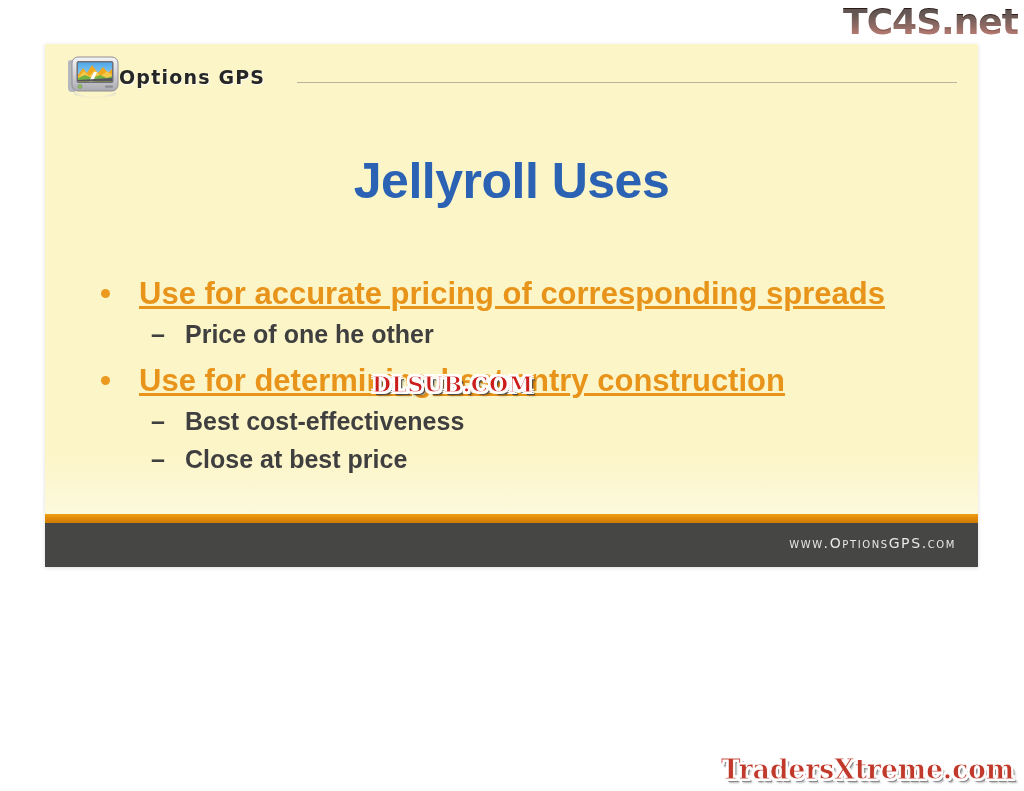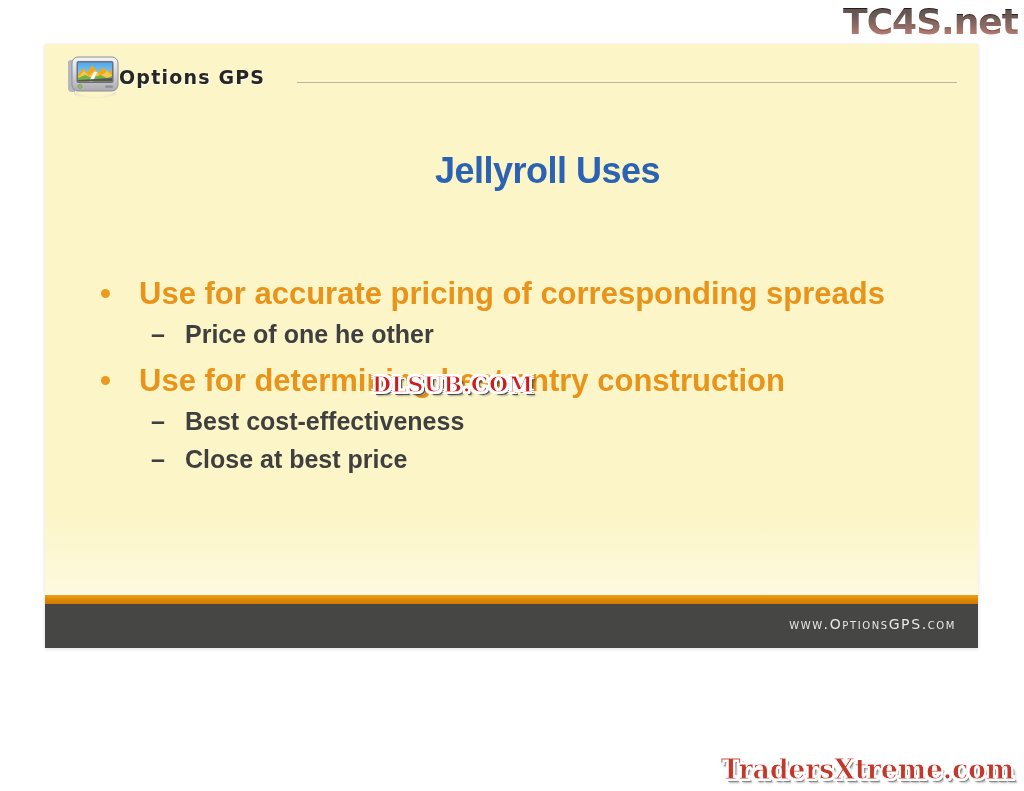--- a/index.html
+++ b/index.html
@@ -44,21 +44,21 @@
     z-index: 40;
     text-align: center;
   }
 
   
   #slide {
     position: absolute;
     left: 45px;
     top: 44px;
     width: 933px;
-    height: 604px;
+    height: 523px;
     background: linear-gradient(to bottom,
                 #fcf5c8 0%,
                 #fcf5c8 78%,
                 #fdf8d8 88%,
                 #fefdf0 95%,
                 #ffffff 100%);
     box-shadow: 0 1px 4px rgba(0,0,0,0.14);
     overflow: hidden;
   }
 
@@ -100,43 +100,43 @@
 
   
   #slide-title {
     position: absolute;
     left: 0;
     top: 72px;
     width: 933px;
     text-align: center;
     font-family: "Liberation Sans", sans-serif;
     font-weight: bold;
-    font-size: 36px;
+    font-size: 50px;
     line-height: 62px;
     color: #2b62b3;
     letter-spacing: -0.5px;
-    margin-left: 36px;
   }
 
   
   #slide-body {
     position: absolute;
     left: 50px;
     top: 228px;
     width: 870px;
   }
   .bullet-l1 {
     position: relative;
     padding-left: 44px;
     margin: 8px 0 2px 0;
     font-family: "Liberation Sans", sans-serif;
     font-weight: bold;
     font-size: 31px;
     line-height: 43px;
     color: #e8941a;
+    text-decoration: underline;
   }
   .bullet-l1 .marker {
     position: absolute;
     left: 6px;
     top: 17px;
     width: 9px;
     height: 9px;
     border-radius: 50%;
     background: #eb9a1f;
   }

